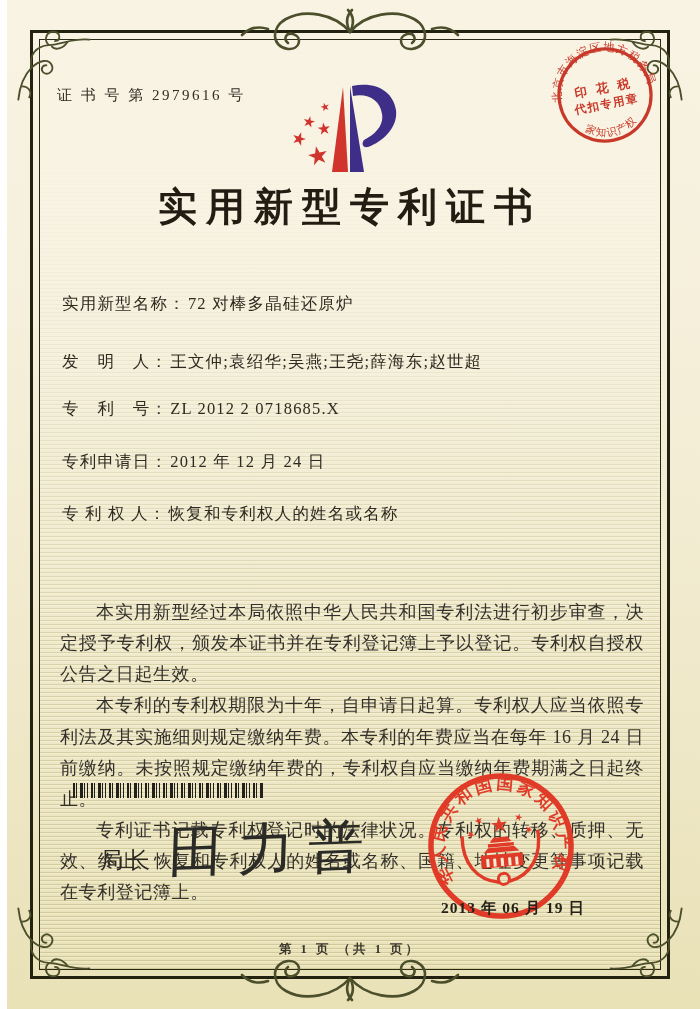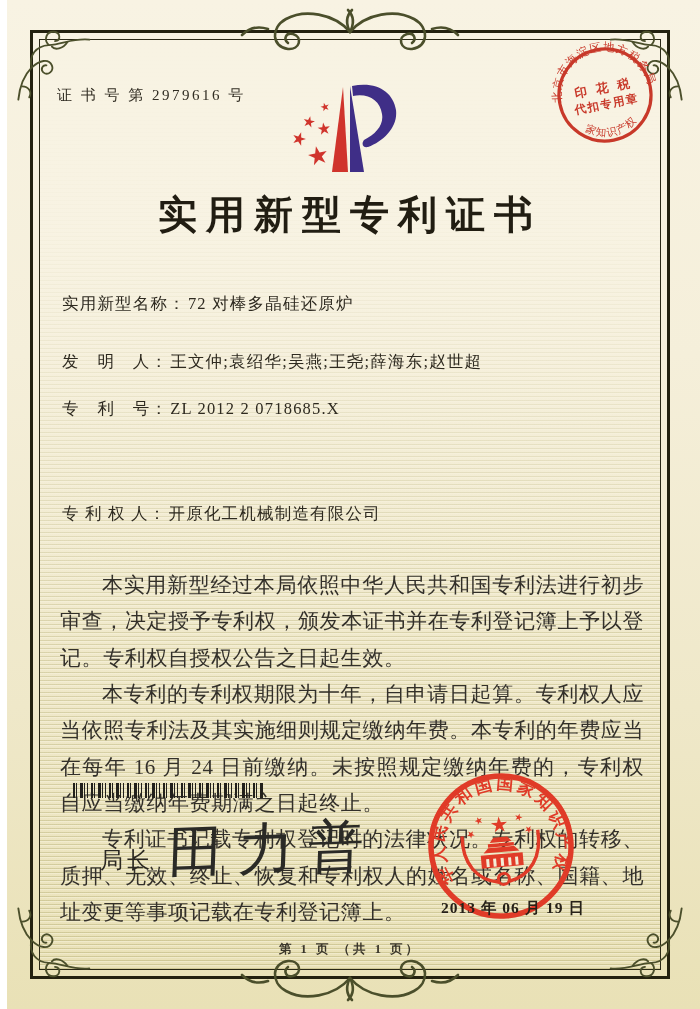--- a/index.html
+++ b/index.html
@@ -11,25 +11,25 @@
      background:
        linear-gradient(to bottom, rgba(248,243,227,1) 0%, rgba(248,243,227,.92) 20%, rgba(244,238,216,.55) 42%, rgba(240,232,200,.18) 65%, rgba(238,229,190,0) 100%),
        repeating-linear-gradient(to bottom, rgba(158,152,84,.34) 0 1px, rgba(255,253,242,.30) 1px 2px, rgba(158,152,84,0) 2px 4px);}
   .frame-thick{position:absolute;inset:30px;border:3px solid #23210f;z-index:1;}
   .frame-thin{position:absolute;inset:39px;border:1px solid #2a2816;z-index:1;}
   .orn{position:absolute;z-index:2;color:#4b4f2b;}
   .cert-no{position:absolute;left:57px;top:86px;font-size:15px;letter-spacing:2.5px;color:#302c22;z-index:3;text-align:right;}
   .logo{position:absolute;left:280px;top:84px;z-index:3;}
   .stamp{position:absolute;left:552px;top:42px;z-index:3;transform:rotate(-11deg);}
   .stamp text{font-family:"Liberation Serif","DejaVu Serif",serif;fill:#c8392a;}
-  .title{position:absolute;left:0;top:188px;width:700px;text-align:center;font-size:39px;font-weight:700;
+  .title{position:absolute;left:0;top:180px;width:700px;text-align:center;font-size:39px;font-weight:700;
          letter-spacing:9px;color:#211d12;z-index:3;}
   .field{position:absolute;left:62px;width:580px;font-size:16.5px;color:#2e2a20;letter-spacing:1.2px;z-index:3;white-space:nowrap;}
   .field .val{margin-left:2px;margin-top:48px;}
-  .paras{position:absolute;left:60px;top:567px;width:584px;z-index:3;font-size:21px;line-height:1.73;
+  .paras{position:absolute;left:60px;top:597px;width:584px;z-index:3;font-size:18px;line-height:1.73;
          color:#33302a;text-align:justify;letter-spacing:.6px;}
   .paras p{margin:0;text-indent:2em;}
   .barcode{position:absolute;left:73px;top:783px;width:190px;height:15px;z-index:3;
      background:repeating-linear-gradient(90deg,#23211c 0 2px,rgba(0,0,0,0) 2px 3px,#23211c 3px 4px,rgba(0,0,0,0) 4px 7px,#23211c 7px 10px,rgba(0,0,0,0) 10px 11px,#23211c 11px 12px,rgba(0,0,0,0) 12px 14px,#23211c 14px 15px,rgba(0,0,0,0) 15px 18px);}
   .sig-title{position:absolute;left:100px;top:845px;font-size:23px;letter-spacing:4px;color:#2b2822;z-index:4;}
   .sig-name{position:absolute;left:168px;top:812px;font-size:56px;color:#2a2a26;letter-spacing:14px;
             transform:rotate(-2deg) skewX(-4deg);z-index:4;font-family:"DejaVu Serif",cursive;}
   .seal{position:absolute;left:426px;top:771px;z-index:3;transform:rotate(-5deg);}
   .seal text{font-family:"Liberation Serif","DejaVu Serif",serif;fill:#e03b28;font-weight:700;}
   .seal-date{position:absolute;left:441px;top:898px;font-size:15.5px;font-weight:700;color:#262118;
@@ -115,22 +115,25 @@
 
   <div class="field" style="top:293px">
     <span>实用新型名称：</span><span class="val">72 对棒多晶硅还原炉</span>
   </div>
   <div class="field" style="top:351px">
     <span>发　明　人：</span><span class="val">王文仲;袁绍华;吴燕;王尧;薛海东;赵世超</span>
   </div>
   <div class="field" style="top:398px">
     <span>专　利　号：</span><span class="val">ZL 2012 2 0718685.X</span>
   </div>
+  <div class="field" style="top:451px">
+    <span>专利申请日：</span><span class="val">2012 年 12 月 24 日</span>
+  </div>
   <div class="field" style="top:503px">
-    <span>专 利 权 人：</span><span class="val">开原化工机械制造有限公司</span>
+    <span>专 利 权 人：</span><span class="val">恢复和专利权人的姓名或名称</span>
   </div>
 
   <div class="paras">
     <p>本实用新型经过本局依照中华人民共和国专利法进行初步审查，决定授予专利权，颁发本证书并在专利登记簿上予以登记。专利权自授权公告之日起生效。</p>
     <p>本专利的专利权期限为十年，自申请日起算。专利权人应当依照专利法及其实施细则规定缴纳年费。本专利的年费应当在每年 16 月 24 日前缴纳。未按照规定缴纳年费的，专利权自应当缴纳年费期满之日起终止。</p>
     <p>专利证书记载专利权登记时的法律状况。专利权的转移、质押、无效、终止、恢复和专利权人的姓名或名称、国籍、地址变更等事项记载在专利登记簿上。</p>
   </div>
 
   <div class="barcode"></div>
 

